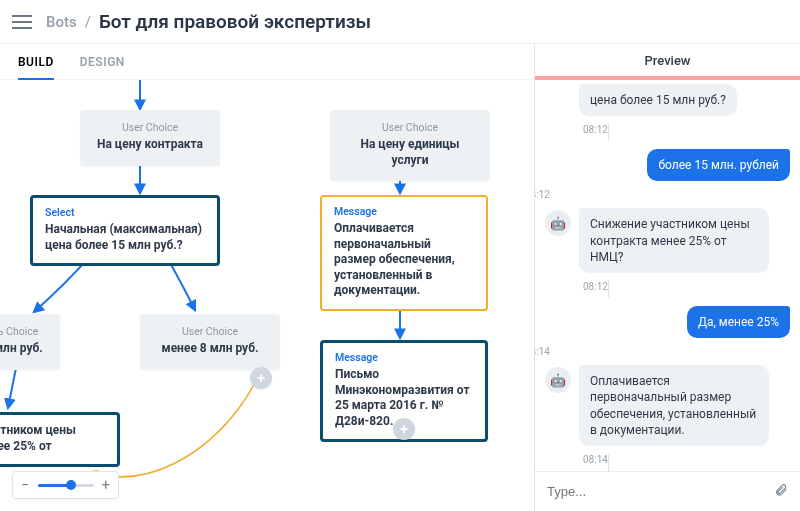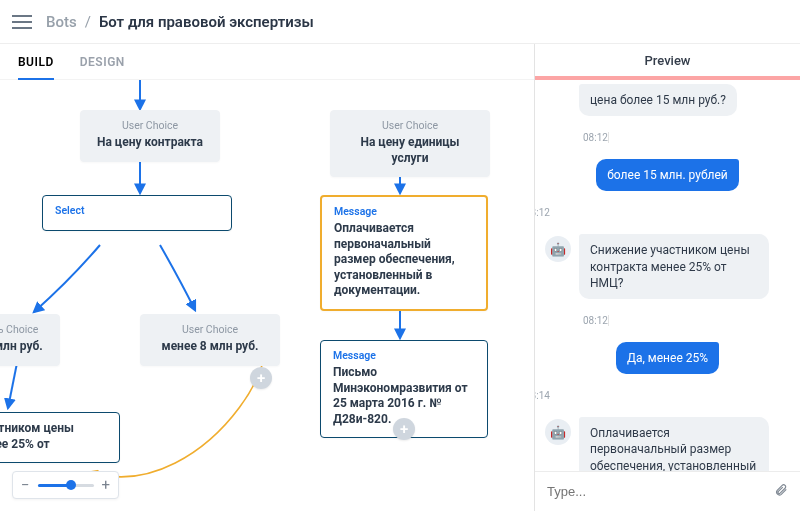--- a/index.html
+++ b/index.html
@@ -4,62 +4,62 @@
 <style>
   * { box-sizing: border-box; margin: 0; padding: 0; }
   html, body { width: 800px; height: 511px; font-family: -apple-system, "Segoe UI", Roboto, sans-serif; overflow: hidden; background: #fff; }
 
   
   .header { height: 44px; display: flex; align-items: center; padding: 0 12px; gap: 14px; border-bottom: 1px solid #eee; }
   .hamburger { width: 20px; height: 14px; display: flex; flex-direction: column; justify-content: space-between; cursor: pointer; }
   .hamburger span { height: 2px; background: #6b7785; display: block; }
   .crumb-root { color: #97a0aa; font-size: 15px; font-weight: 500; }
   .crumb-sep  { color: #97a0aa; font-size: 15px; }
-  .crumb-leaf { color: #2b3646; font-size: 15px; font-weight: 600; }
+  .crumb-leaf { color: #2b3646; font-size: 19px; font-weight: 600; }
 
   
   .body { display: flex; height: calc(511px - 44px); }
   .left { flex: 1; position: relative; border-right: 1px solid #e3e3e3; display: flex; flex-direction: column; }
   .right { width: 265px; display: flex; flex-direction: column; }
 
   
   .tabs { display: flex; gap: 26px; padding: 0 18px; height: 36px; align-items: center; border-bottom: 1px solid #f3f3f3; font-size: 12px; font-weight: 600; letter-spacing: 0.5px; color: #9aa1ab; }
   .tab { cursor: pointer; height: 100%; display: flex; align-items: center; position: relative; }
   .tab.active { color: #000000; }
   .tab.active::after { content:""; position:absolute; left:0; right:0; bottom:-1px; height:2px; background:#1c72e8; }
 
   
   .canvas { position: relative; flex: 1; overflow: hidden; background: #fff; }
   .canvas svg.edges { position:absolute; inset:0; width:100%; height:100%; pointer-events:none; }
 
-  .node { position: absolute; background: #fff; border: 1px solid #0c4a6e; border-radius: 4px; padding: 8px 12px 10px; font-size: 12px; color: #2d3a4a; box-shadow: 0 1px 2px rgba(0,0,0,.03); }
+  .node { position: absolute; background: #fff; border: 3px solid #0c4a6e; border-radius: 4px; padding: 8px 12px 10px; font-size: 12px; color: #2d3a4a; box-shadow: 0 1px 2px rgba(0,0,0,.03); }
   .node .type { font-size: 10.5px; color: #8d97a3; margin-bottom: 3px; }
   .node.gray  { background: #eef1f4; border-color: #eef1f4; }
   .node.sel   { border: 2px solid #f0ad2e; }
   .node .type.blue { color:#1c72e8; font-weight:600; }
   .node .type.gray { color:#8d97a3; }
 
   .node-body { line-height: 1.3; font-weight: bold; }
 
   .plusbtn { position:absolute; width:22px; height:22px; border-radius:50%; background:#cfd6de; display:flex; align-items:center; justify-content:center; color:#fff; font-size:15px; font-weight:600; cursor:pointer; box-shadow:0 1px 2px rgba(0,0,0,.08);}
   .plusbtn::before { content:"+"; }
 
   
   .zoom { position:absolute; left:12px; bottom:12px; background:#fff; border:1px solid #dfe4ea; border-radius:4px; height:28px; display:flex; align-items:center; padding:0 8px; gap:8px; box-shadow:0 1px 3px rgba(0,0,0,.05);}
   .zoom .minus, .zoom .plus { color:#7a838f; font-size:15px; cursor:pointer; user-select:none;}
   .zoom .track { width:56px; height:3px; background:#d6dbe1; position:relative; border-radius:2px;}
   .zoom .fill  { position:absolute; left:0; top:0; height:100%; width:60%; background:#1c72e8; border-radius:2px;}
   .zoom .knob  { position:absolute; left:60%; top:50%; width:10px; height:10px; margin:-5px 0 0 -5px; background:#1c72e8; border-radius:50%; }
 
   
   .preview-head { height:36px; display:flex; align-items:center; justify-content:center; font-size:13px; color:#353e4b; font-weight:500; border-bottom:4px solid #fca5a5;}
-  .chat { flex:1; overflow:hidden; padding:4px 10px 0 10px; display:flex; flex-direction:column; gap:16px;}
+  .chat { flex:1; overflow:hidden; padding:4px 10px 0 10px; display:flex; flex-direction:column; gap:8px;}
   .row { display:flex; gap:8px; }
   .row.bot  { justify-content:flex-start; }
-  .row.user { justify-content:center; }
+  .row.user { justify-content:flex-end; }
   .avatar { width:26px; height:26px; border-radius:50%; background:#e9eef3; display:flex; align-items:center; justify-content:center; font-size:13px; flex:none; margin-top:2px;}
   .avatar.ph { visibility:hidden; }
   .bubble { max-width:190px; padding:8px 11px; font-size:12px; line-height:1.35; border-radius:10px; }
   .bubble.bot  { background:#eef1f4; color:#2f3a49; border-top-left-radius:3px; }
   .bubble.user { background:#1c72e8; color:#fff; border-top-right-radius:3px; }
   .ts { font-size:10px; color:#9ca5af; }
   .ts.right { align-self:flex-end; padding-right:4px;}
   .ts.left  { align-self:flex-start; padding-left:38px;}
   .composer { height:40px; border-top:1px solid #ececec; display:flex; align-items:center; padding:0 12px; gap:10px;}
   .composer input { border:none; outline:none; flex:1; font-size:13px; color:#555;}
@@ -111,22 +111,23 @@
 
       <div class="node gray" style="left:80px; top:30px; width:140px; text-align:center;">
         <div class="type gray">User Choice</div>
         <div class="node-body">На цену контракта</div>
       </div>
       <div class="node gray" style="left:330px; top:30px; width:160px; text-align:center;">
         <div class="type gray">User Choice</div>
         <div class="node-body">На цену единицы услуги</div>
       </div>
 
-      <div class="node" style="left:42px; top:115px; width:190px;">
+      <div class="node" style="left:30px; top:115px; width:190px;">
         <div class="type blue">Select</div>
+        <div class="node-body">Начальная (максимальная) цена более 15 млн руб.?</div>
       </div>
 
       <div class="node sel" style="left:320px; top:115px; width:168px;">
         <div class="type blue">Message</div>
         <div class="node-body">Оплачивается первоначальный размер обеспечения, установленный в документации.</div>
       </div>
 
       <div class="node gray" style="left:-40px; top:234px; width:100px; text-align:center;">
         <div class="type gray">есть Choice</div>
         <div class="node-body">15 млн руб.</div>

